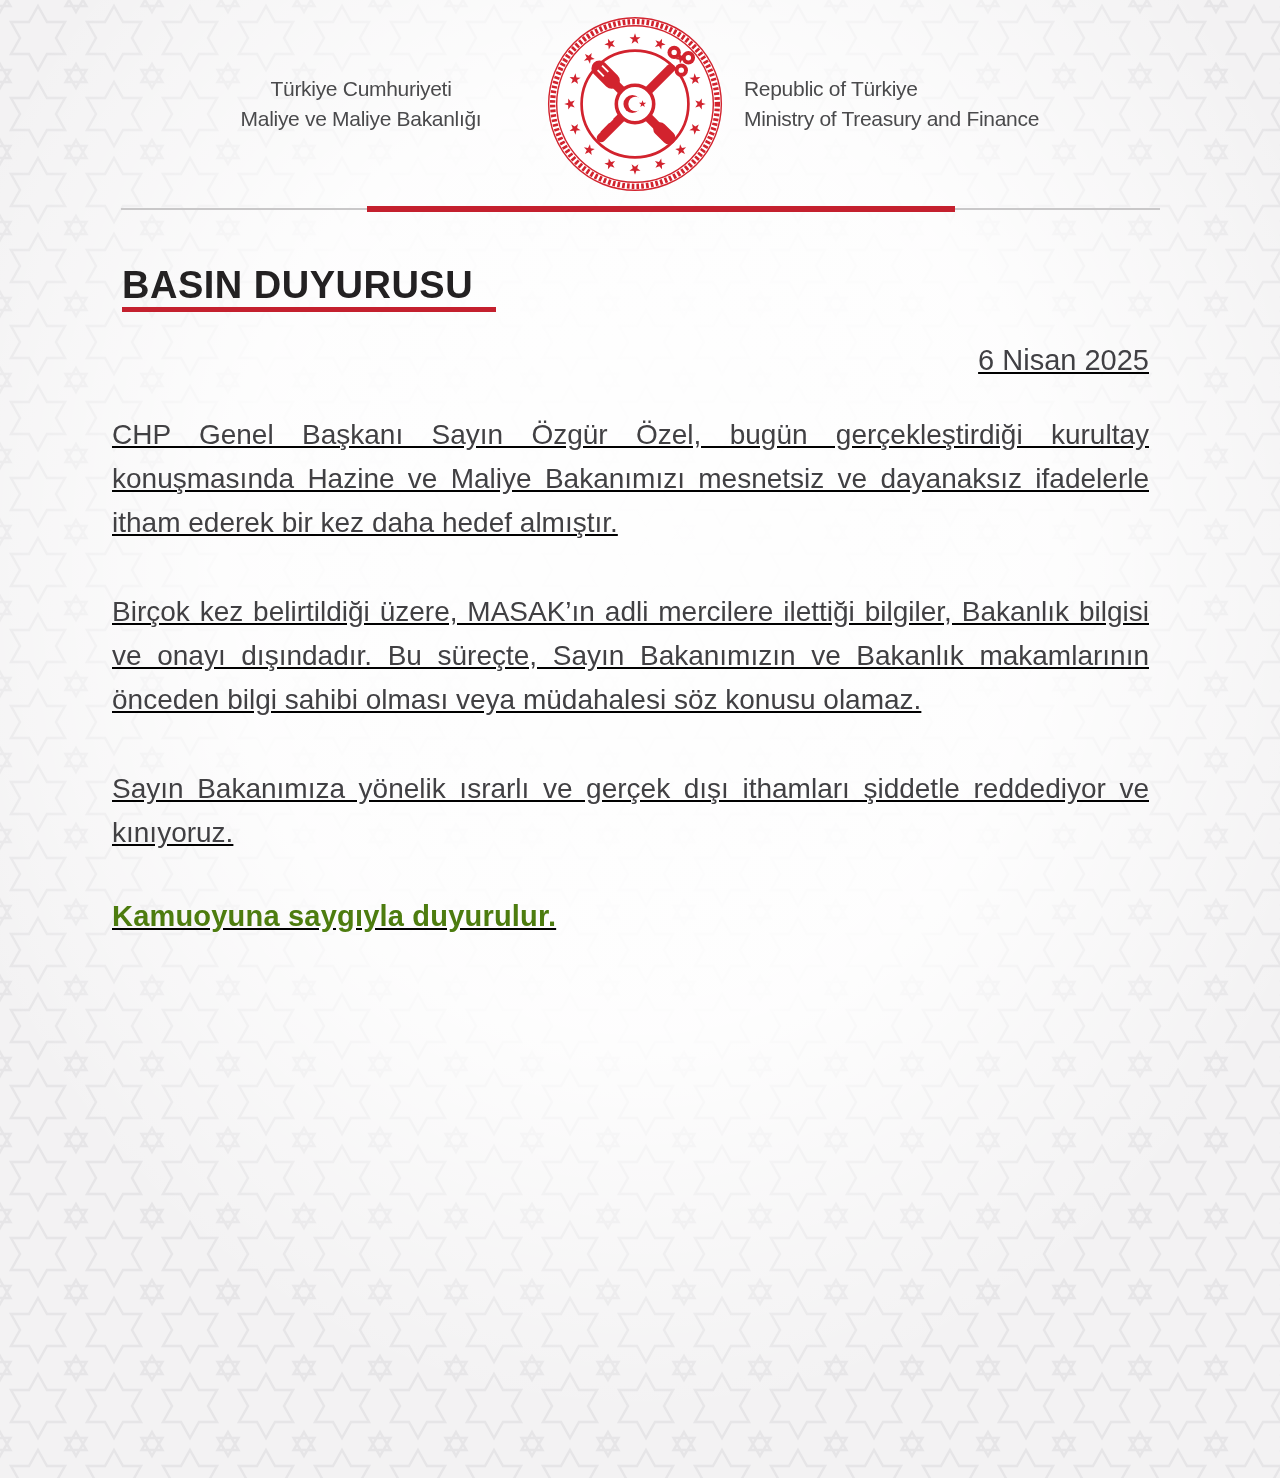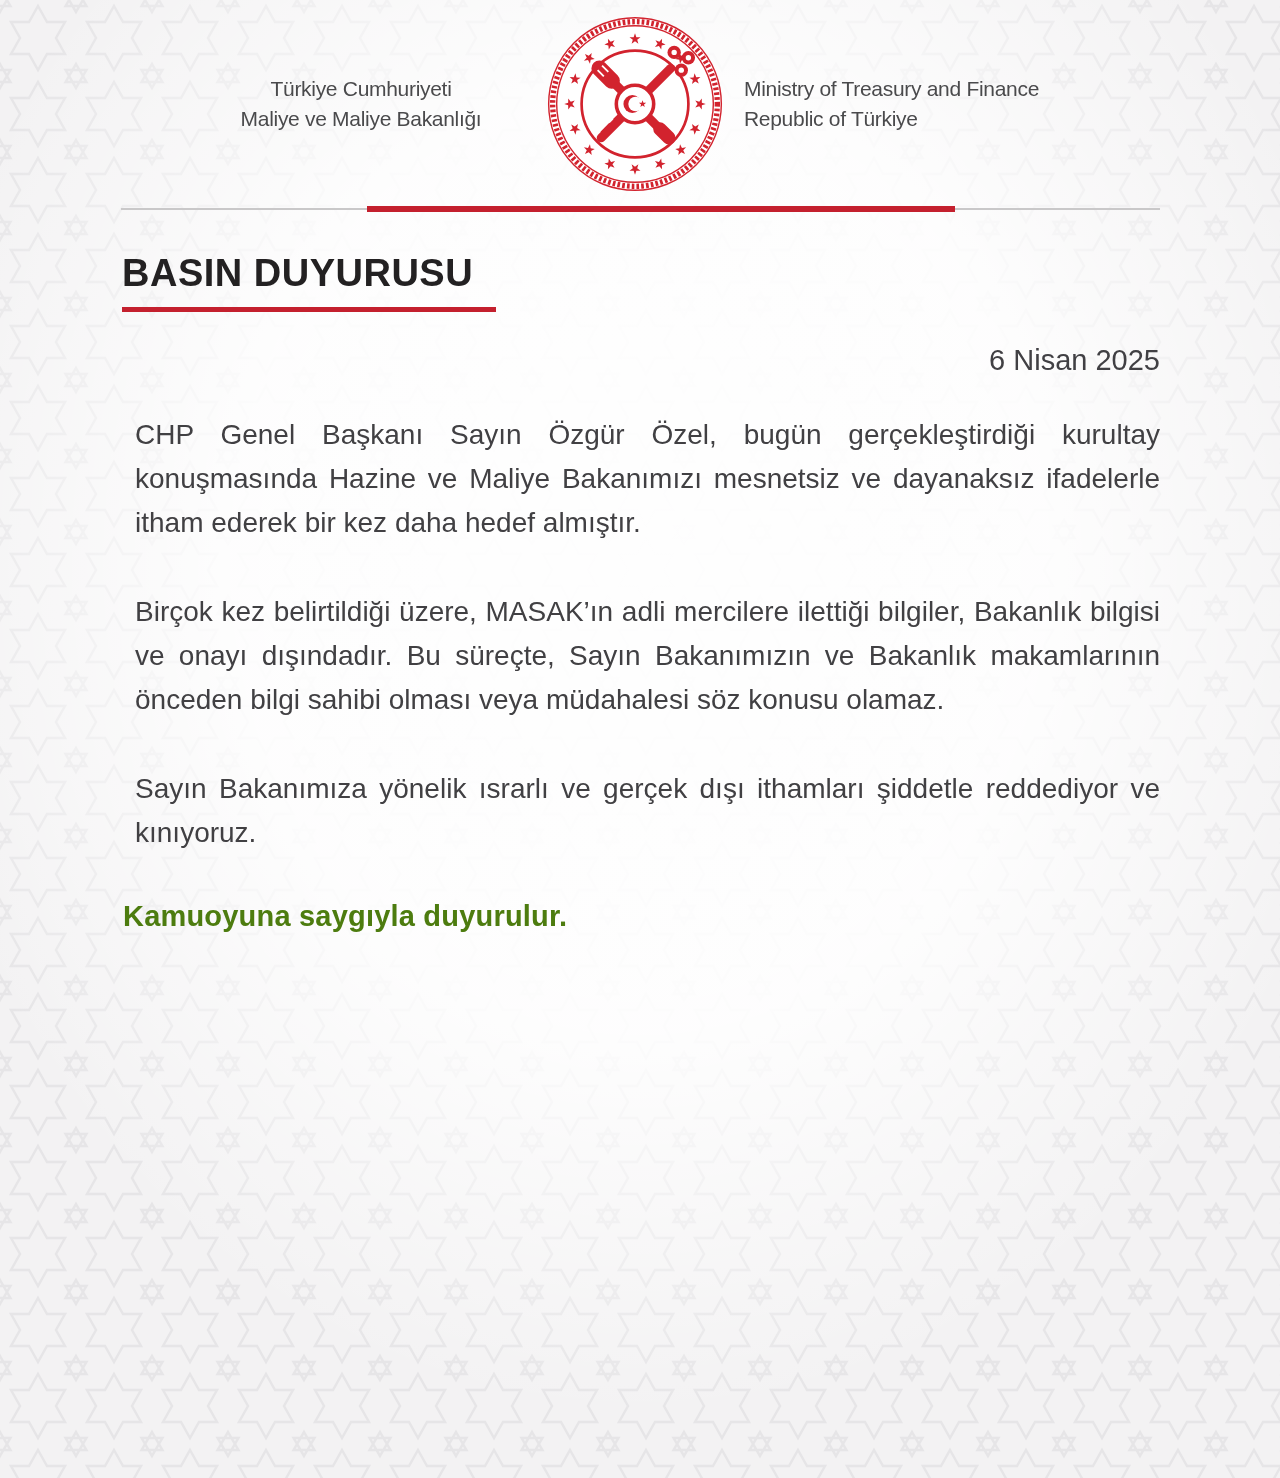--- a/index.html
+++ b/index.html
@@ -13,27 +13,27 @@
   .header-text{font-size:21px;line-height:30px;color:#4a4a4c;letter-spacing:-0.3px;}
   .header-left{width:330px;text-align:center;}
   .header-right{width:340px;text-align:left;}
   .logo-wrap{width:178px;height:178px;flex:0 0 auto;}
 
   
   .divider-gray{position:absolute;top:208px;left:121px;width:1039px;height:2px;background:#c9c8c9;}
   .divider-red{position:absolute;top:206px;left:367px;width:588px;height:6px;background:#c4202e;}
 
   
-  .title{position:absolute;left:122px;top:252px;font-size:38px;font-weight:bold;color:#232122;letter-spacing:0.5px;}
+  .title{position:absolute;left:122px;top:264px;font-size:38px;font-weight:bold;color:#232122;letter-spacing:0.5px;}
   .title-underline{position:absolute;left:122px;top:307px;width:374px;height:5px;background:#c4202e;}
 
   
-  .content{position:absolute;left:123px;top:344px;width:1037px;}
+  .content{position:absolute;left:112px;top:344px;width:1037px;text-decoration:underline;}
   .date{text-align:right;font-size:29px;color:#414044;margin:0 0 36px 0;}
-  p.para{font-size:28px;line-height:44px;text-align:justify;color:#414043;margin:0 0 45px 12px;}
+  p.para{font-size:28px;line-height:44px;text-align:justify;color:#414043;margin:0 0 45px 0;}
   .closing{font-size:29px;font-weight:bold;color:#4d7c0f;letter-spacing:0.2px;}
 </style>
 </head>
 <body>
 
 <div id="page">
 
   <svg id="bg-pattern" width="1280" height="1478">
     <defs>
       <pattern id="geo" width="76" height="76" patternUnits="userSpaceOnUse">
@@ -114,22 +114,22 @@
           </g>
 
           <circle cx="100" cy="100" r="21" fill="#ffffff" stroke="#d2232e" stroke-width="4"></circle>
           <circle cx="97" cy="100" r="10" fill="#d2232e"></circle>
           <circle cx="100.7" cy="100" r="8.2" fill="#ffffff"></circle>
           <use href="#star" transform="translate(108.5 100) scale(0.66)"></use>
         </svg>
       </div>
 
       <div class="header-text header-right">
+        <div>Republic of Türkiye</div>
         <div>Ministry of Treasury and Finance</div>
-        <div>Republic of Türkiye</div>
       </div>
     </div>
 
     <div class="divider-gray"></div>
     <div class="divider-red"></div>
 
     <div class="title">BASIN DUYURUSU</div>
     <div class="title-underline"></div>
 
     <div class="content">

